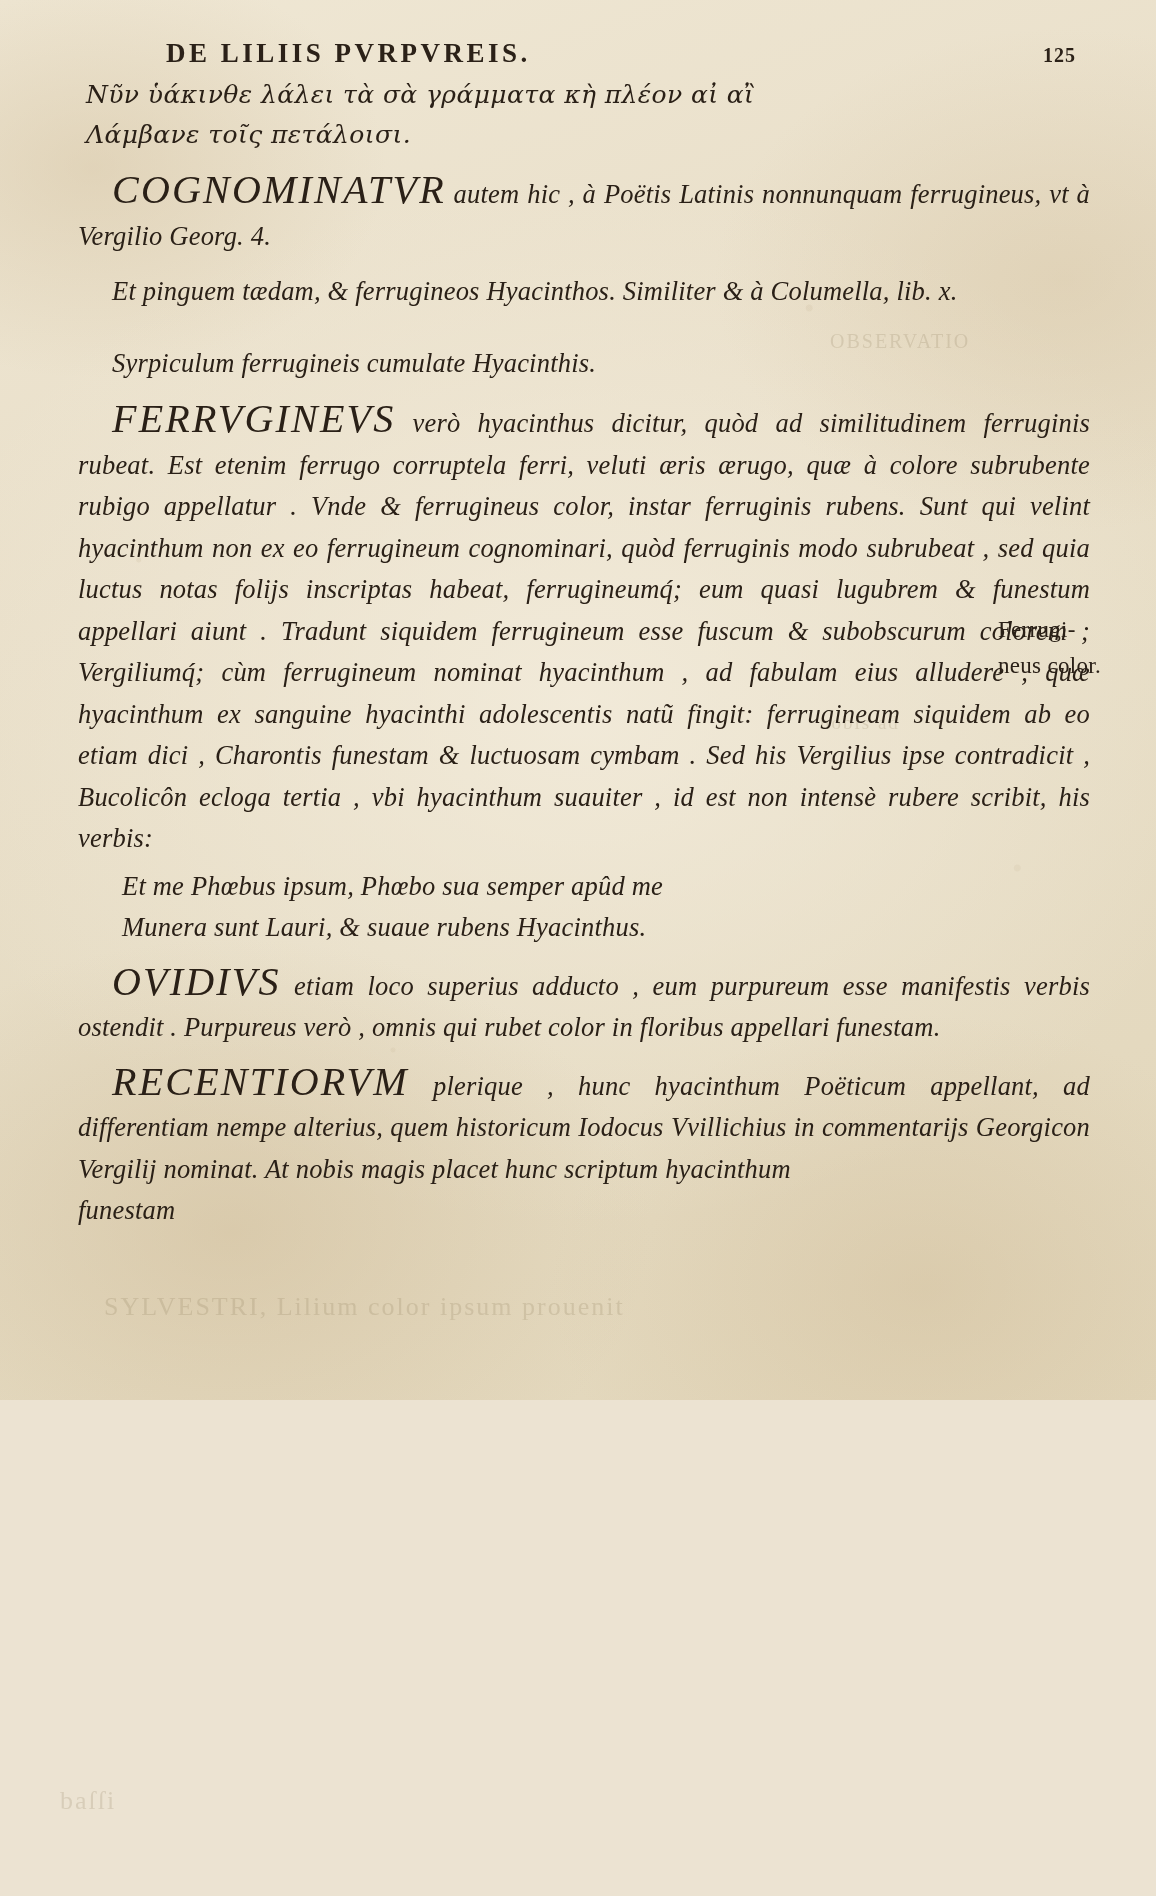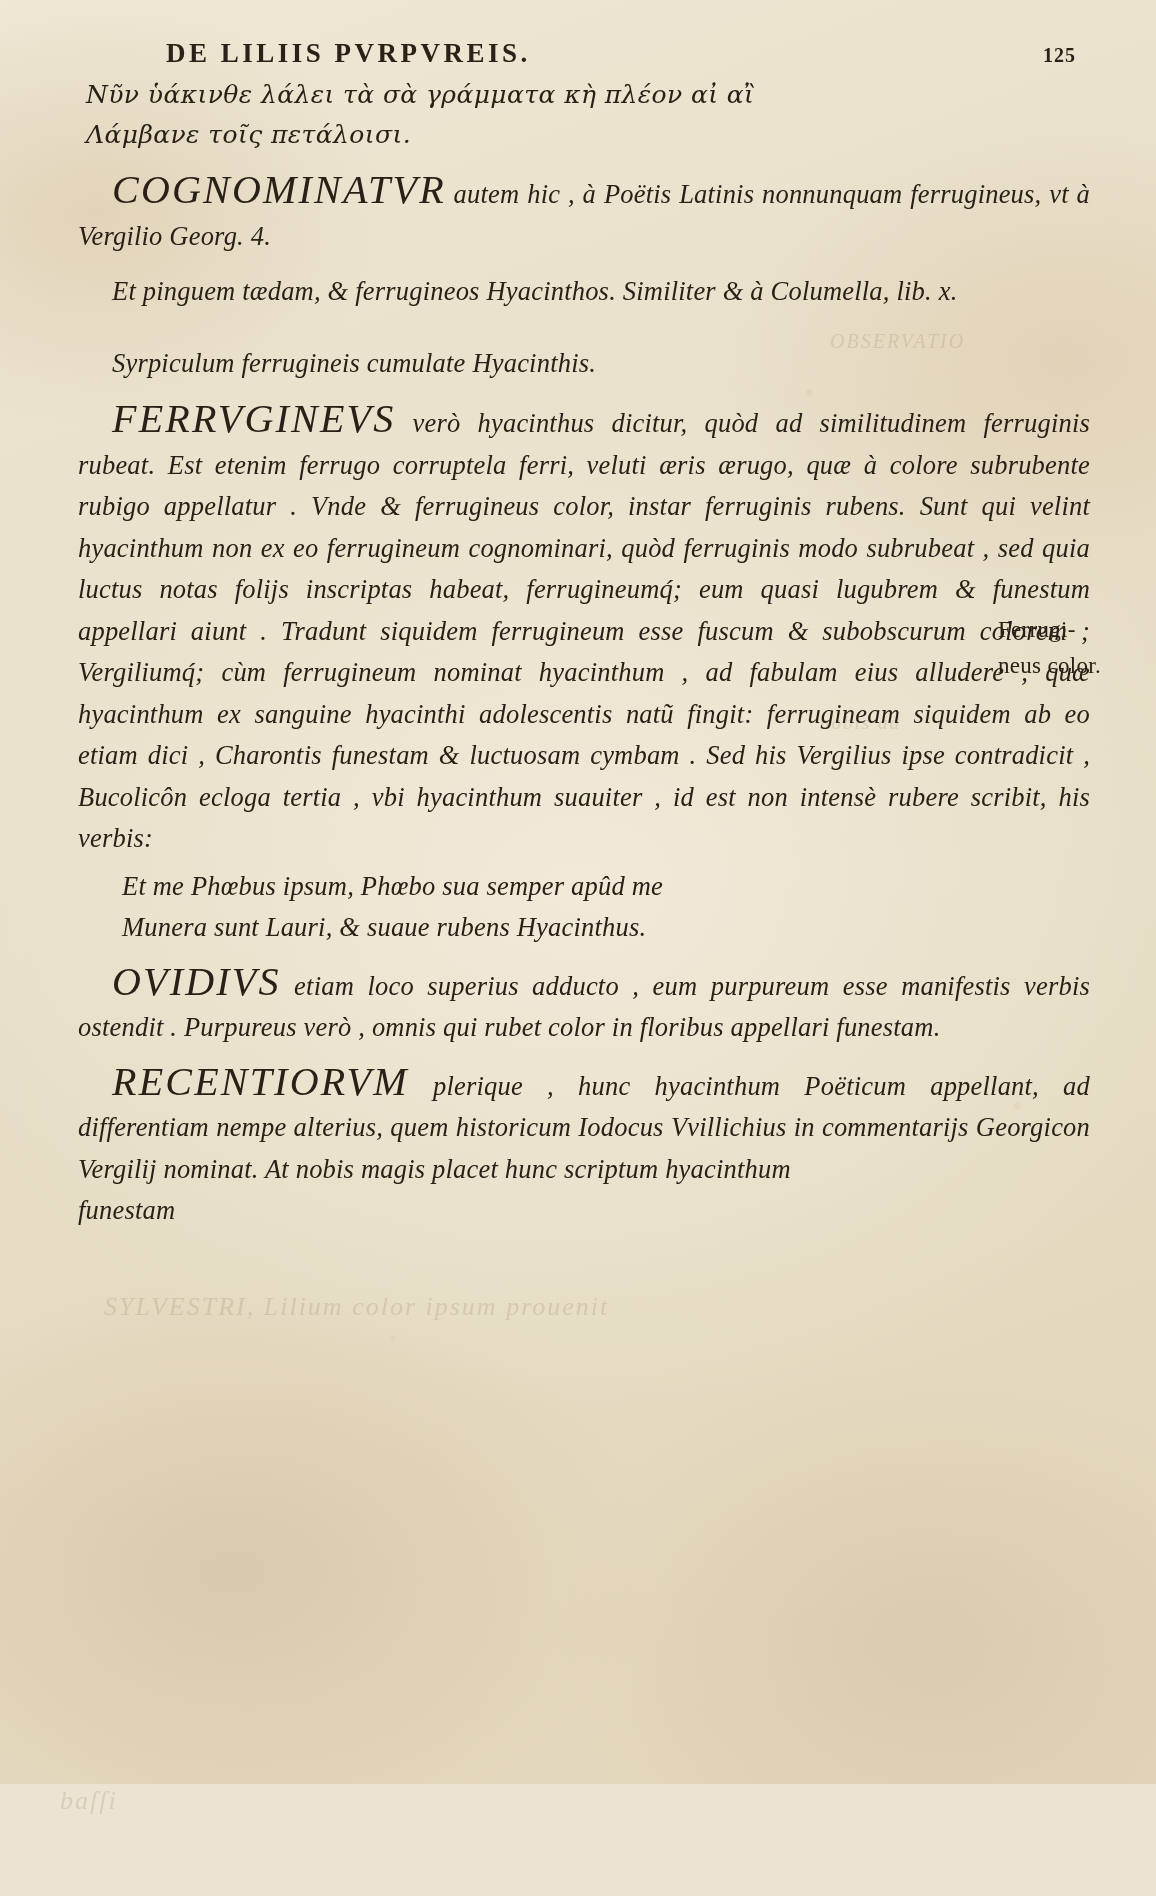--- a/index.html
+++ b/index.html
@@ -10,21 +10,21 @@
     width: 1156px;
     height: 1896px;
     background: #ece3d2;
     font-family: "Liberation Serif", serif;
     overflow: hidden;
   }
   
   .page {
     position: relative;
     width: 1156px;
-    height: 1784px;
+    height: 1400px;
     background:
       radial-gradient(ellipse 420px 300px at 8% 12%, rgba(206,186,150,0.40), rgba(206,186,150,0) 70%),
       radial-gradient(ellipse 500px 360px at 92% 20%, rgba(208,188,152,0.35), rgba(208,188,152,0) 70%),
       radial-gradient(ellipse 600px 420px at 20% 88%, rgba(200,178,140,0.40), rgba(200,178,140,0) 70%),
       radial-gradient(ellipse 520px 380px at 80% 92%, rgba(202,180,142,0.35), rgba(202,180,142,0) 72%),
       radial-gradient(ellipse 900px 700px at 50% 50%, rgba(243,236,220,0.85), rgba(243,236,220,0) 75%),
       linear-gradient(160deg, #efe7d4 0%, #e9dfc9 35%, #e6dcc4 60%, #e2d6ba 100%);
     box-sizing: border-box;
   }
   .page::after {
@@ -130,21 +130,20 @@
     letter-spacing: 0.3px;
   }
   .marginal span { display: block; }
 
   .block { position: relative; }
   
   .ghost {
     position: absolute;
     font-family: "Liberation Serif", serif;
     color: rgba(120,98,66,0.17);
-    font-style: italic;
     pointer-events: none;
     z-index: 1;
     letter-spacing: 2px;
   }
 </style>
 </head>
 <body>
 
 <div class="page">
   <div class="content">

